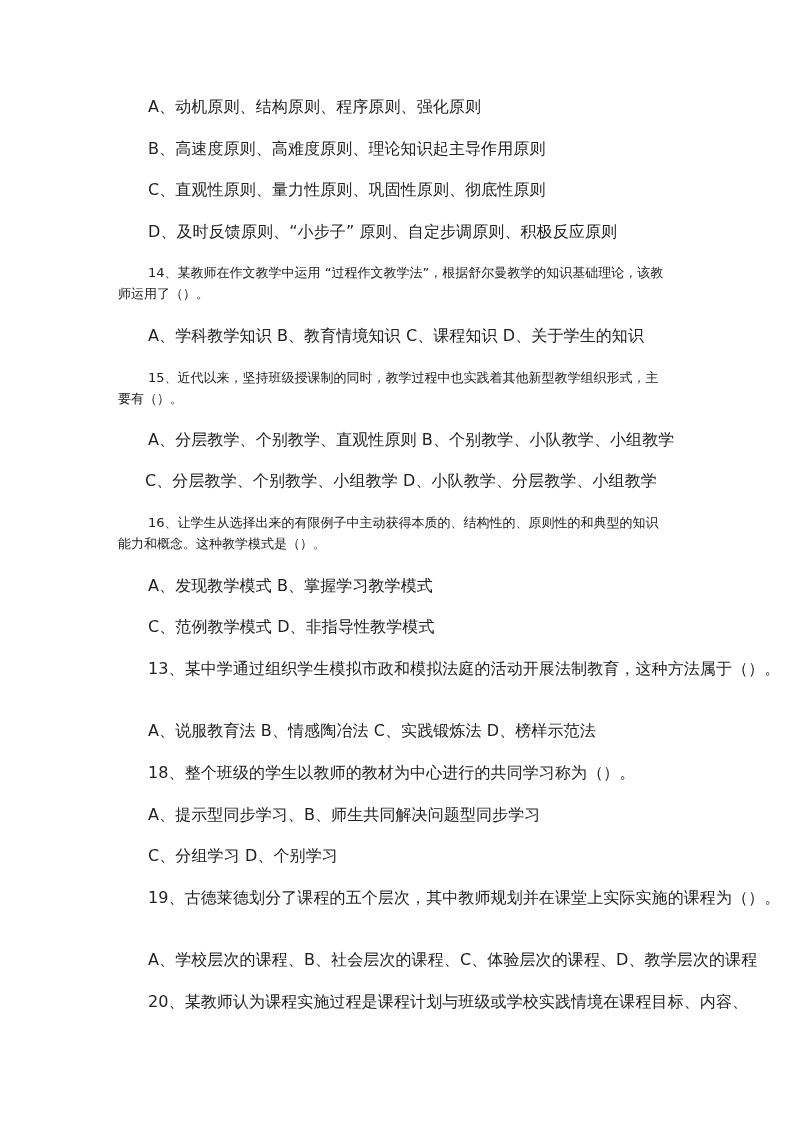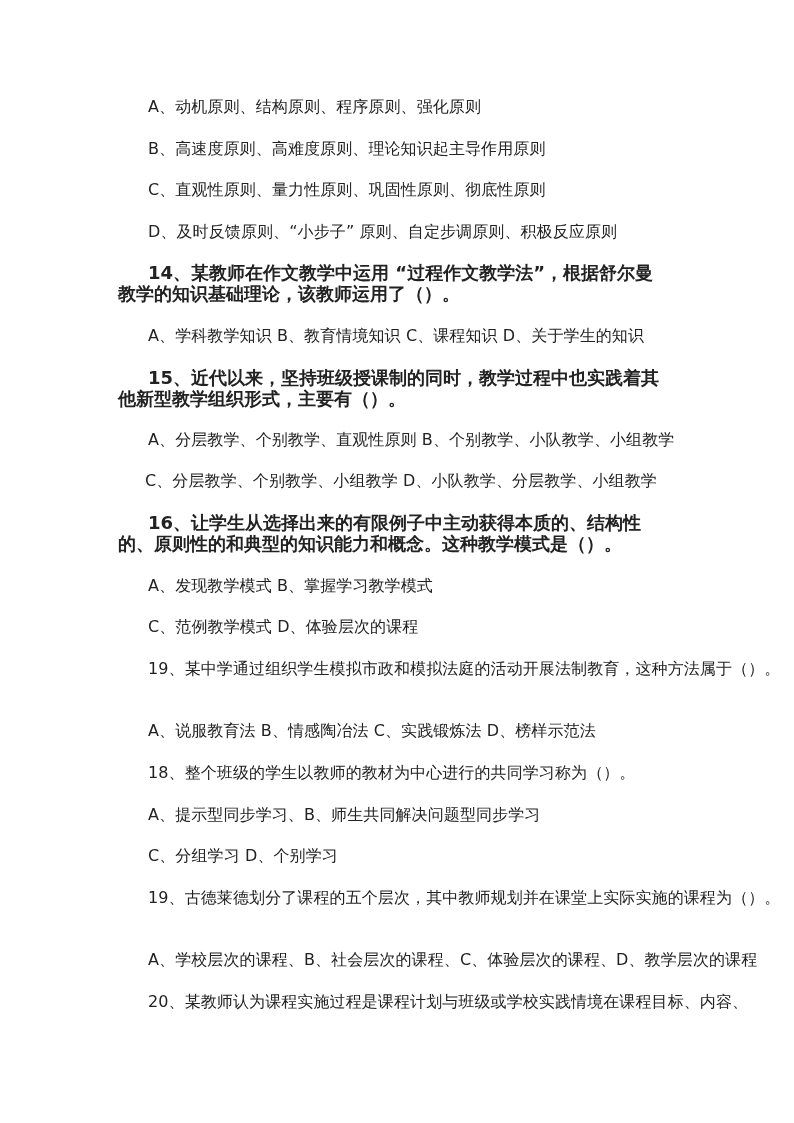--- a/index.html
+++ b/index.html
@@ -1,43 +1,43 @@
 <!DOCTYPE html>
 <html><head>
 <meta charset="utf-8">
 <style>
   html, body { margin: 0; padding: 0; background: #ffffff; }
   body { width: 794px; height: 1123px; position: relative; overflow: hidden;
          font-family: "DejaVu Sans", "Liberation Sans", sans-serif; color: #222; }
   .line { position: absolute; font-size: 16px; line-height: 20px; white-space: nowrap; letter-spacing: 0.1px; }
-  .para { position: absolute; left: 118px; width: 548px; font-size: 18px; line-height: 21px;
-          text-indent: 30px; white-space: normal; word-break: break-all; font-weight: bold; }
+  .para { position: absolute; left: 118px; width: 548px; font-size: 13px; line-height: 21px;
+          text-indent: 30px; white-space: normal; word-break: break-all; }
 </style>
 </head>
 <body>
 
 <div>
 
   <div class="line" style="left:148px;top:97px">A、动机原则、结构原则、程序原则、强化原则</div>
   <div class="line" style="left:148px;top:139px">B、高速度原则、高难度原则、理论知识起主导作用原则</div>
   <div class="line" style="left:148px;top:180px">C、直观性原则、量力性原则、巩固性原则、彻底性原则</div>
   <div class="line" style="left:148px;top:222px">D、及时反馈原则、“小步子” 原则、自定步调原则、积极反应原则</div>
 
   <div class="para" style="top:262px">14、某教师在作文教学中运用 “过程作文教学法”，根据舒尔曼教学的知识基础理论，该教师运用了（）。</div>
   <div class="line" style="left:148px;top:326px">A、学科教学知识 B、教育情境知识 C、课程知识 D、关于学生的知识</div>
 
   <div class="para" style="top:367px">15、近代以来，坚持班级授课制的同时，教学过程中也实践着其他新型教学组织形式，主要有（）。</div>
   <div class="line" style="left:148px;top:430px">A、分层教学、个别教学、直观性原则 B、个别教学、小队教学、小组教学</div>
   <div class="line" style="left:145px;top:471px">C、分层教学、个别教学、小组教学 D、小队教学、分层教学、小组教学</div>
 
   <div class="para" style="top:512px">16、让学生从选择出来的有限例子中主动获得本质的、结构性的、原则性的和典型的知识能力和概念。这种教学模式是（）。</div>
   <div class="line" style="left:148px;top:576px">A、发现教学模式 B、掌握学习教学模式</div>
-  <div class="line" style="left:148px;top:617px">C、范例教学模式 D、体验层次的课程</div>
+  <div class="line" style="left:148px;top:617px">C、范例教学模式 D、非指导性教学模式</div>
 
-  <div class="line" style="left:148px;top:659px">19、某中学通过组织学生模拟市政和模拟法庭的活动开展法制教育，这种方法属于（）。</div>
+  <div class="line" style="left:148px;top:659px">13、某中学通过组织学生模拟市政和模拟法庭的活动开展法制教育，这种方法属于（）。</div>
   <div class="line" style="left:148px;top:721px">A、说服教育法 B、情感陶冶法 C、实践锻炼法 D、榜样示范法</div>
 
   <div class="line" style="left:148px;top:763px">18、整个班级的学生以教师的教材为中心进行的共同学习称为（）。</div>
   <div class="line" style="left:148px;top:805px">A、提示型同步学习、B、师生共同解决问题型同步学习</div>
   <div class="line" style="left:148px;top:846px">C、分组学习 D、个别学习</div>
 
   <div class="line" style="left:148px;top:888px">19、古德莱德划分了课程的五个层次，其中教师规划并在课堂上实际实施的课程为（）。</div>
   <div class="line" style="left:148px;top:950px">A、学校层次的课程、B、社会层次的课程、C、体验层次的课程、D、教学层次的课程</div>
 
   <div class="line" style="left:148px;top:992px">20、某教师认为课程实施过程是课程计划与班级或学校实践情境在课程目标、内容、</div>

